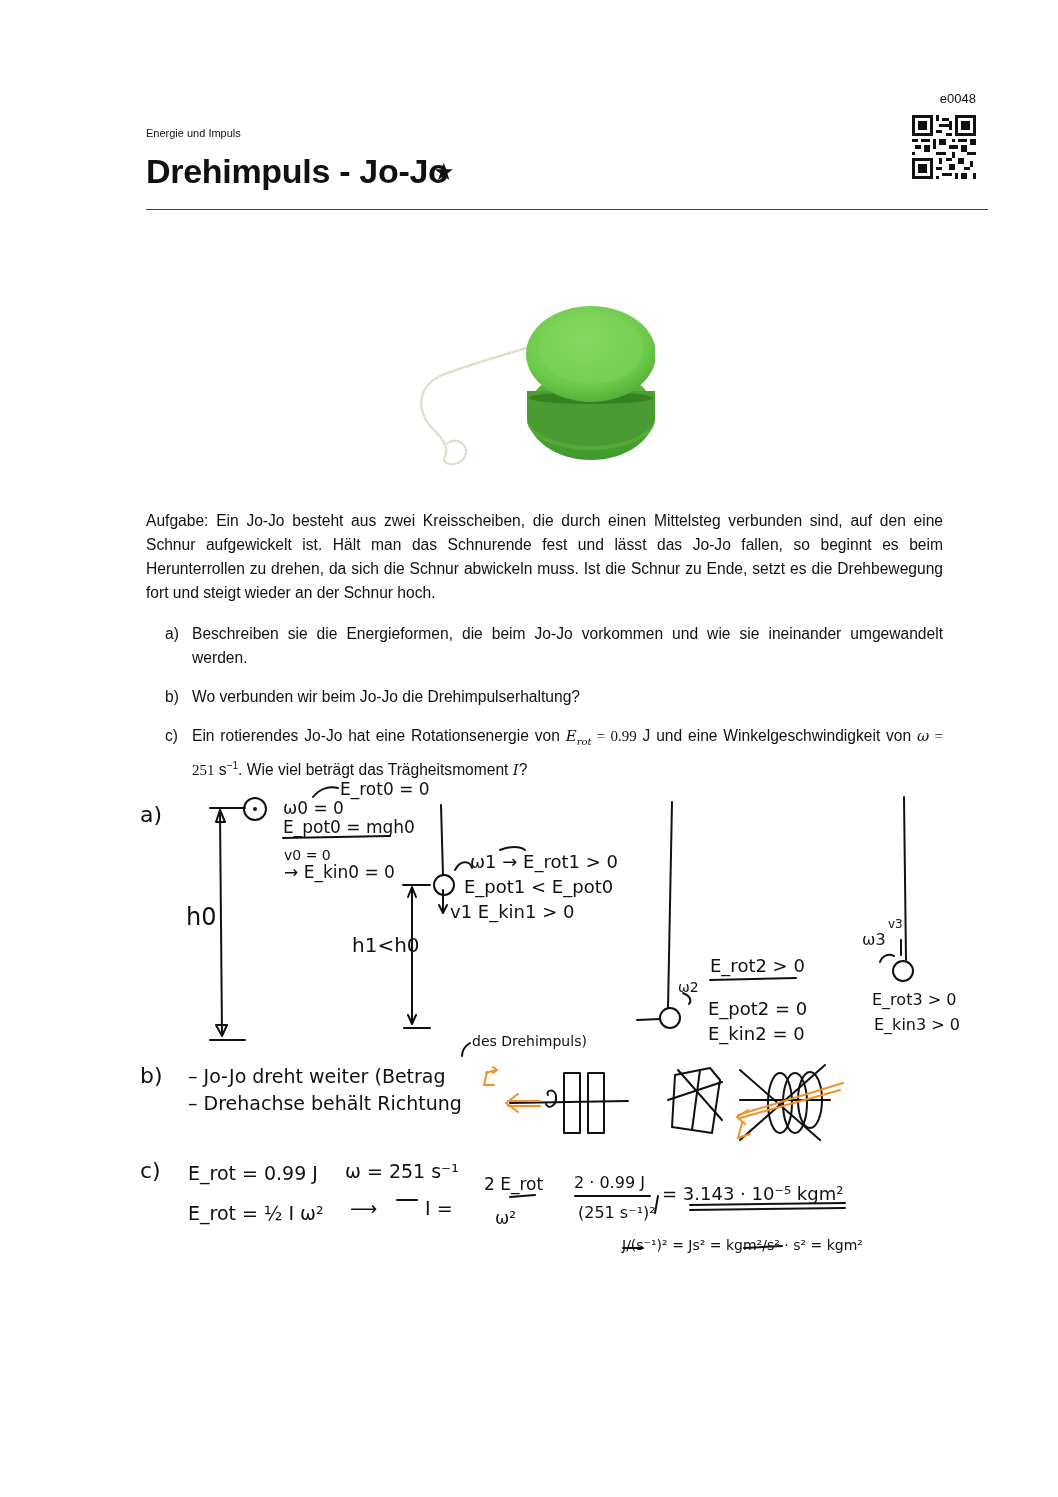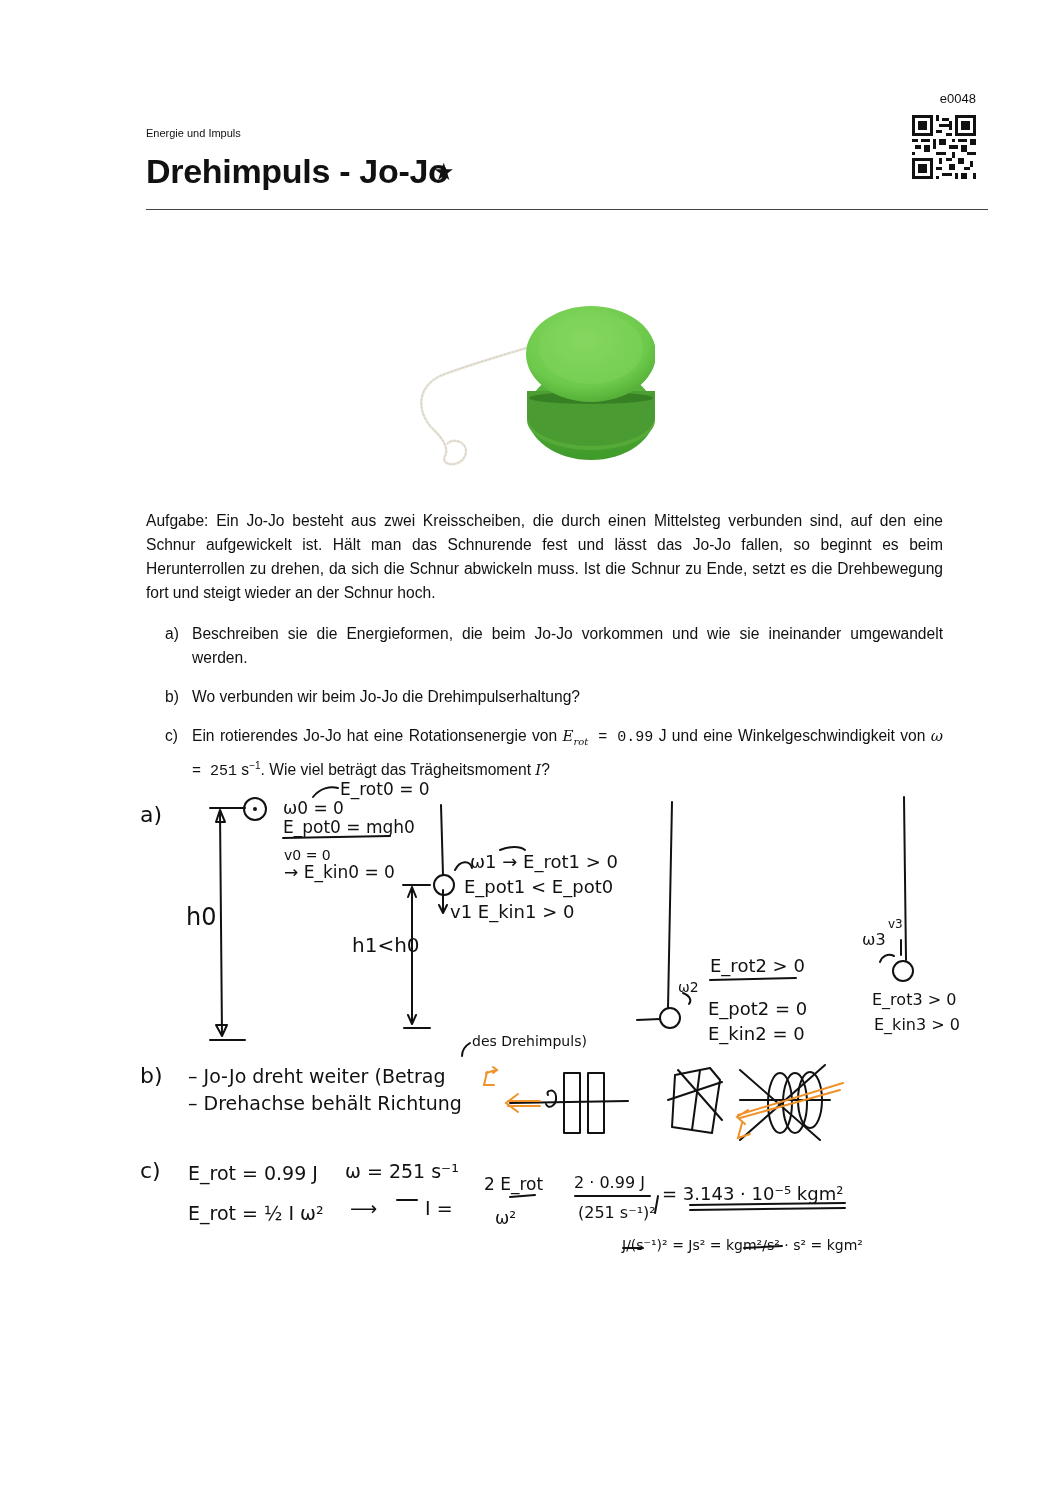--- a/index.html
+++ b/index.html
@@ -13,21 +13,21 @@
   .star { left: 433px; top: 158px; font-size: 24px; }
   .rule { left: 146px; top: 209px; width: 842px; height: 0; border-top: 1.3px solid #444; }
   .photo { left: 405px; top: 296px; width: 250px; height: 185px; }
   .task { left: 146px; top: 509px; width: 797px; font-size: 15.6px; line-height: 24px; text-align: justify; }
   .task b { font-weight: normal; }
   .qlist { left: 165px; top: 622px; width: 778px; font-size: 15.6px; line-height: 24px; }
   .q { display: flex; margin-bottom: 15px; }
   .q .lbl { width: 27px; flex: none; }
   .q .txt { flex: 1; text-align: justify; }
   .math { font-family: "DejaVu Serif", serif; font-style: italic; font-size: 15px; margin-top: 11px; }
-  .mathr { font-family: Liberation Mono, monospace; font-size: 15px; }
+  .mathr { font-family: Liberation Serif, serif; font-size: 15px; }
   .hw { left: 0; top: 775px; width: 1058px; height: 520px; }
   .hw text { font-family: "DejaVu Sans", sans-serif; fill: #111; }
 </style>
 </head>
 <body>
 
 <div class="abs header-left">Energie und Impuls</div>
 <div class="abs header-right">e0048</div>
 
 <svg class="abs qr" viewBox="0 0 21 21" shape-rendering="crispEdges">

